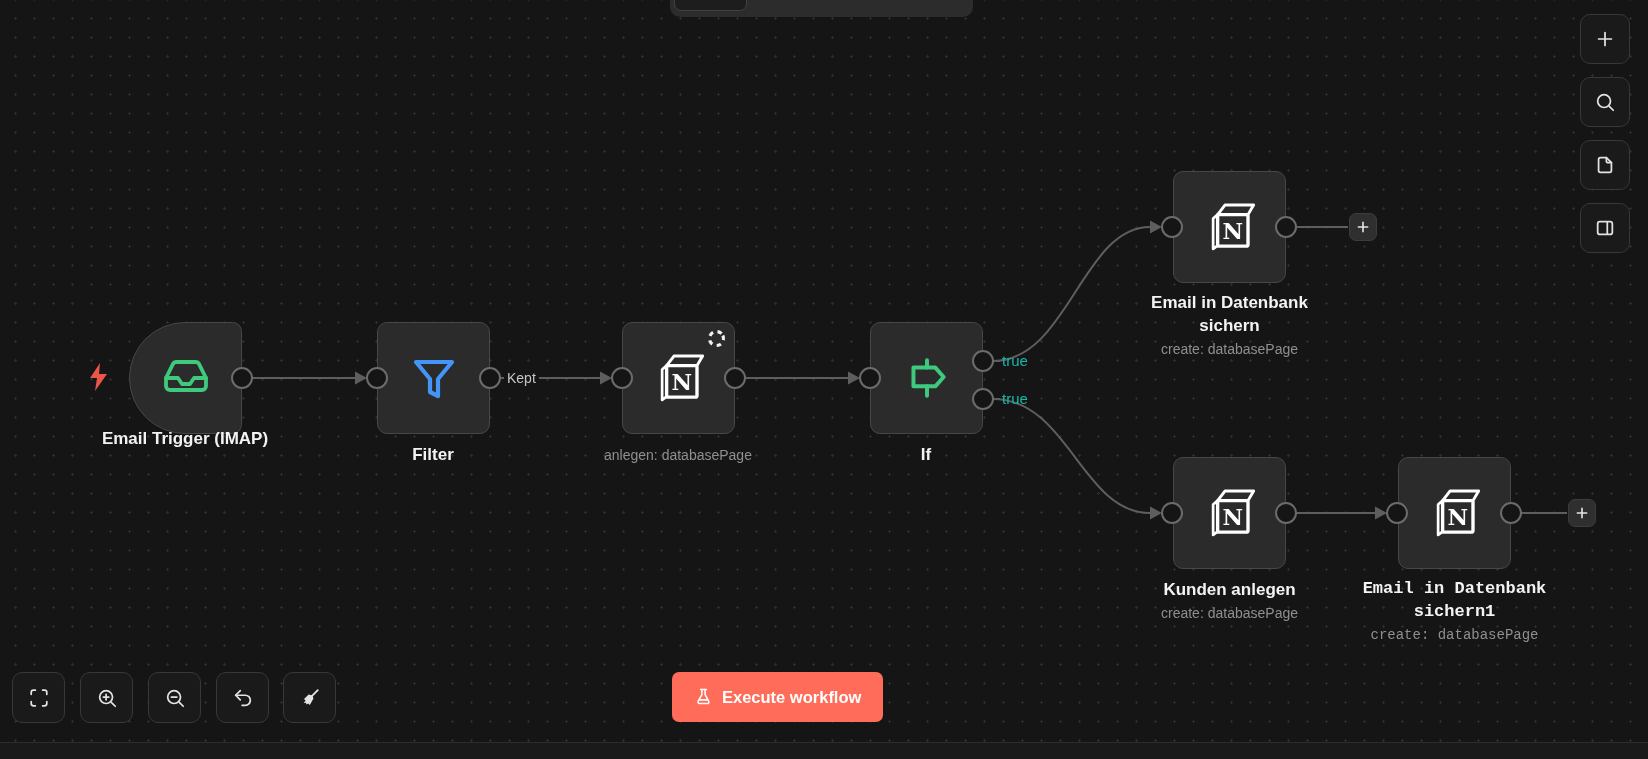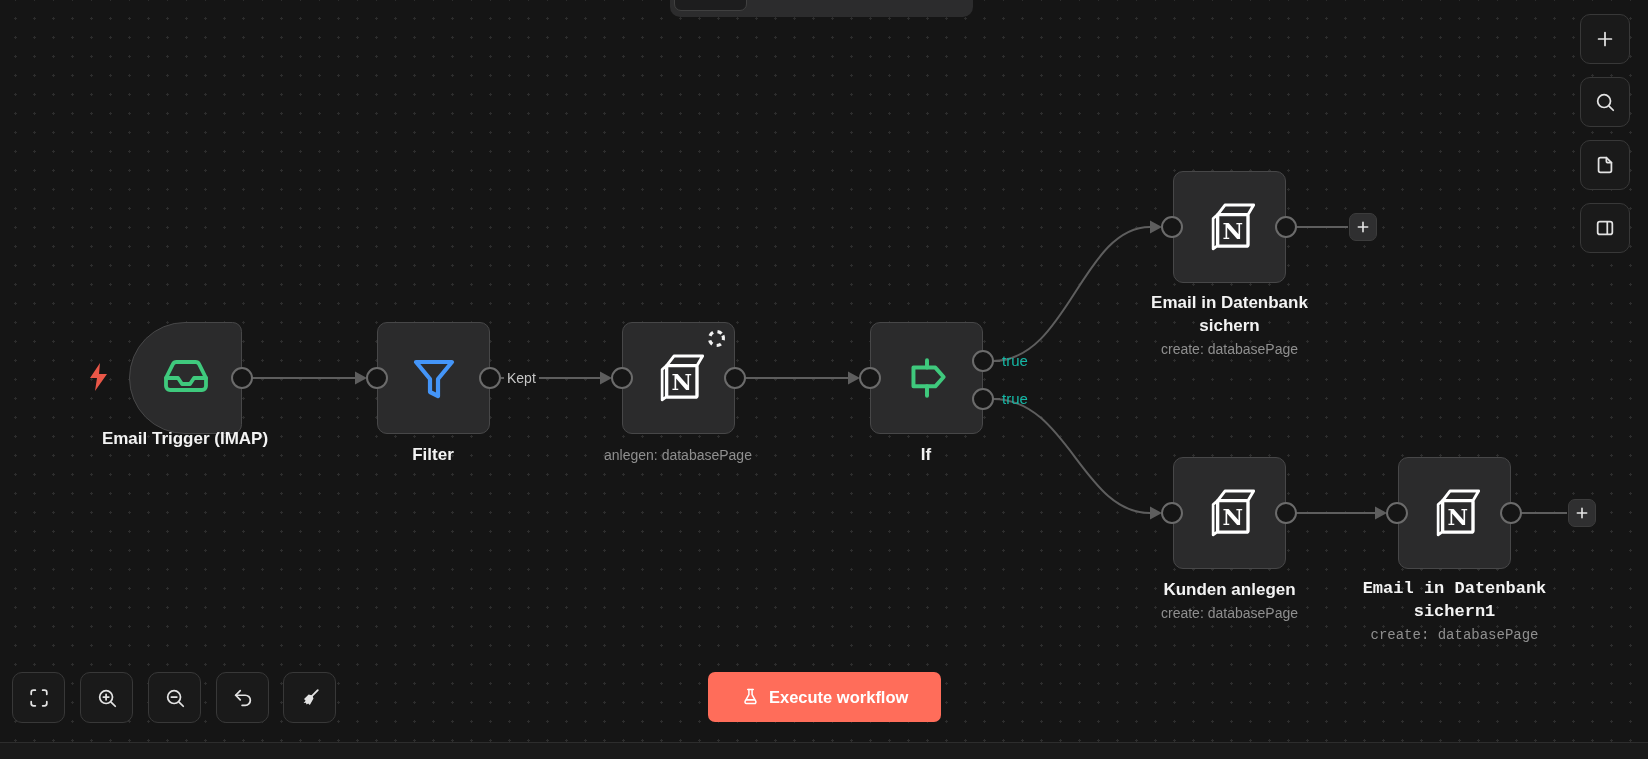--- a/index.html
+++ b/index.html
@@ -49,24 +49,24 @@
   .plus-stub { position:absolute; width:28px; height:28px; background:#2f2f30;
     border:1px solid #3c3c3c; border-radius:7px; color:#e6e6e6;
     display:flex; align-items:center; justify-content:center; }
 
   
   .tbtn { position:absolute; background:#1a1a1a; border:1px solid #383838; border-radius:10px;
     display:flex; align-items:center; justify-content:center; color:#e3e3e3; cursor:pointer; }
   .tbtn.bottom { width:53px; height:51px; top:672px; }
   .tbtn.right { width:50px; height:50px; left:1580px; }
 
-  .exec-btn { position:absolute; left:672px; top:672px; height:50px; padding:0 33px;
+  .exec-btn { position:absolute; left:672px; top:672px; height:50px; padding:0 22px;
     background:#ff6d5a; border:none; border-radius:7px; color:#fff;
     font-family:"Liberation Sans", sans-serif; font-size:16.5px; font-weight:700;
-    display:flex; align-items:center; gap:9px; cursor:pointer;margin-left:36px; }
+    display:flex; align-items:center; gap:9px; cursor:pointer; }
 
   .zap { position:absolute; left:86px; top:362px; }
 </style>
 </head>
 <body>
 
 <div class="canvas"></div>
 
 <div class="top-frag-outer"></div>
 <div class="top-frag-inner"></div>

